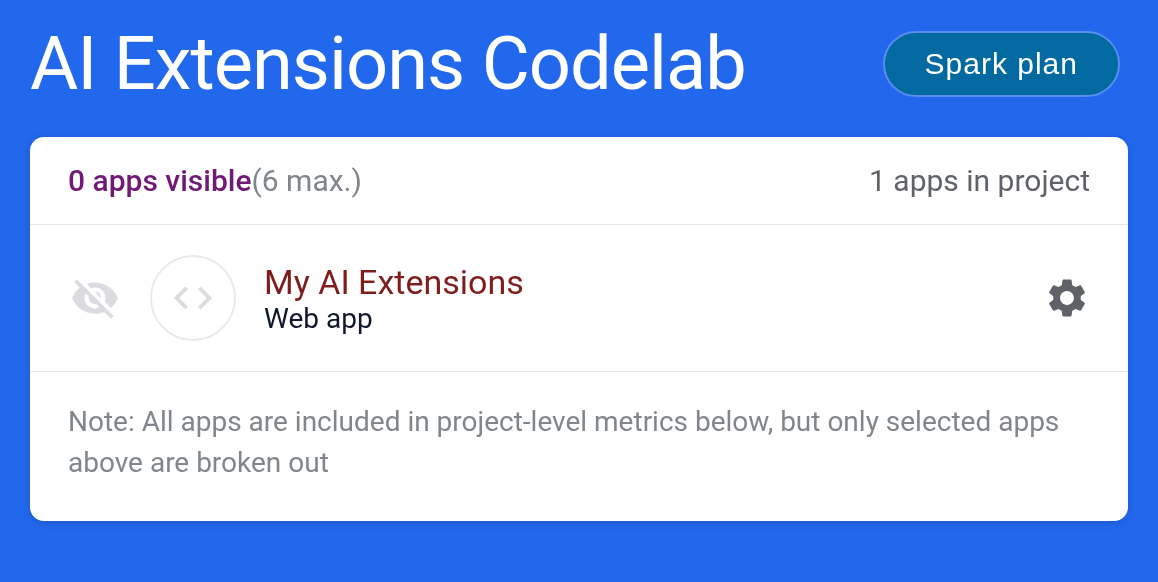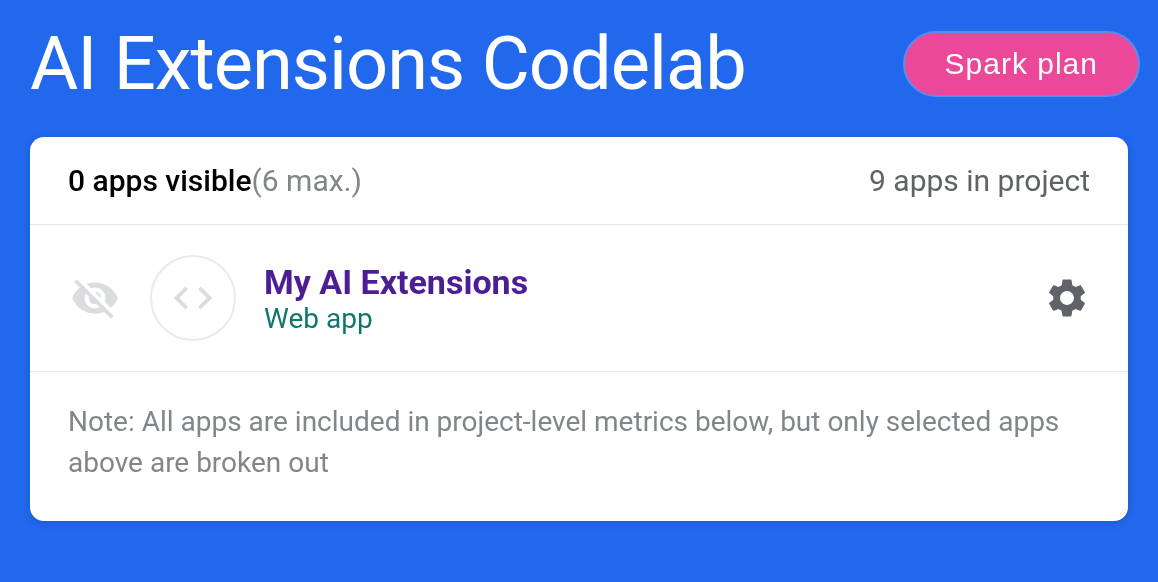--- a/index.html
+++ b/index.html
@@ -11,30 +11,30 @@
       font-family: 'Google Sans', 'Roboto', -apple-system, BlinkMacSystemFont, sans-serif;
       background: #2268ed;
       width: 1158px;
       height: 582px;
       overflow: hidden;
     }
     .header {
       display: flex;
       align-items: center;
       justify-content: space-between;
-      padding: 20px 18px 30px 30px;
+      padding: 20px 38px 30px 30px;
     }
     .title {
       color: #ffffff;
       font-size: 74px;
       font-weight: 400;
       letter-spacing: -1px;
     }
     .plan-button {
-      background: #ec4899;
+      background: #0369a1;
       border: 2px solid #5a8cf0;
       color: #ffffff;
       font-size: 30px;
       font-weight: 500;
       padding: 14px 40px;
       border-radius: 50px;
       cursor: pointer;
       letter-spacing: 1px;
     }
     .card {
@@ -50,21 +50,21 @@
       align-items: center;
       padding: 26px 38px;
       border-bottom: 1px solid #e8e8e8;
     }
     .apps-visible {
       font-size: 30px;
       color: #5f6368;
     }
     .apps-visible-count {
       font-weight: 500;
-      color: #000000;
+      color: #701a75;
     }
     .apps-visible-max {
       font-weight: 400;
       color: #80868b;
     }
     .apps-in-project {
       font-size: 30px;
       color: #5f6368;
     }
     .app-row {
@@ -95,26 +95,26 @@
       margin-right: 28px;
     }
     .code-icon svg {
       fill: #dadce0;
     }
     .app-info {
       flex: 1;
     }
     .app-name {
       font-size: 34px;
-      font-weight: 700;
-      color: #4c1d95;
+      font-weight: 400;
+      color: #7f1d1d;
     }
     .app-type {
       font-size: 28px;
-      color: #0f766e;
+      color: #0f172a;
     }
     .gear-icon {
       width: 46px;
       height: 46px;
       display: flex;
       align-items: center;
       justify-content: center;
       cursor: pointer;
     }
     .gear-icon svg {
@@ -133,21 +133,21 @@
 <div class="header">
   <h1 class="title">AI Extensions Codelab</h1>
   <button class="plan-button">Spark plan</button>
 </div>
 
 <div class="card">
   <div class="card-header">
     <div class="apps-visible">
       <span class="apps-visible-count">0 apps visible</span><span class="apps-visible-max">(6 max.)</span>
     </div>
-    <div class="apps-in-project">9 apps in project</div>
+    <div class="apps-in-project">1 apps in project</div>
   </div>
 
   <div class="app-row">
     <div class="visibility-icon">
       <svg width="50" height="50" viewBox="0 0 24 24">
         <path d="M12 7c2.76 0 5 2.24 5 5 0 .65-.13 1.26-.36 1.83l2.92 2.92c1.51-1.26 2.7-2.89 3.43-4.75-1.73-4.39-6-7.5-11-7.5-1.4 0-2.74.25-3.98.7l2.16 2.16C10.74 7.13 11.35 7 12 7zM2 4.27l2.28 2.28.46.46C3.08 8.3 1.78 10.02 1 12c1.73 4.39 6 7.5 11 7.5 1.55 0 3.03-.3 4.38-.84l.42.42L19.73 22 21 20.73 3.27 3 2 4.27zM7.53 9.8l1.55 1.55c-.05.21-.08.43-.08.65 0 1.66 1.34 3 3 3 .22 0 .44-.03.65-.08l1.55 1.55c-.67.33-1.41.53-2.2.53-2.76 0-5-2.24-5-5 0-.79.2-1.53.53-2.2zm4.31-.78l3.15 3.15.02-.16c0-1.66-1.34-3-3-3l-.17.01z"></path>
       </svg>
     </div>
     <div class="code-icon">
       <svg width="46" height="46" viewBox="0 0 24 24">

